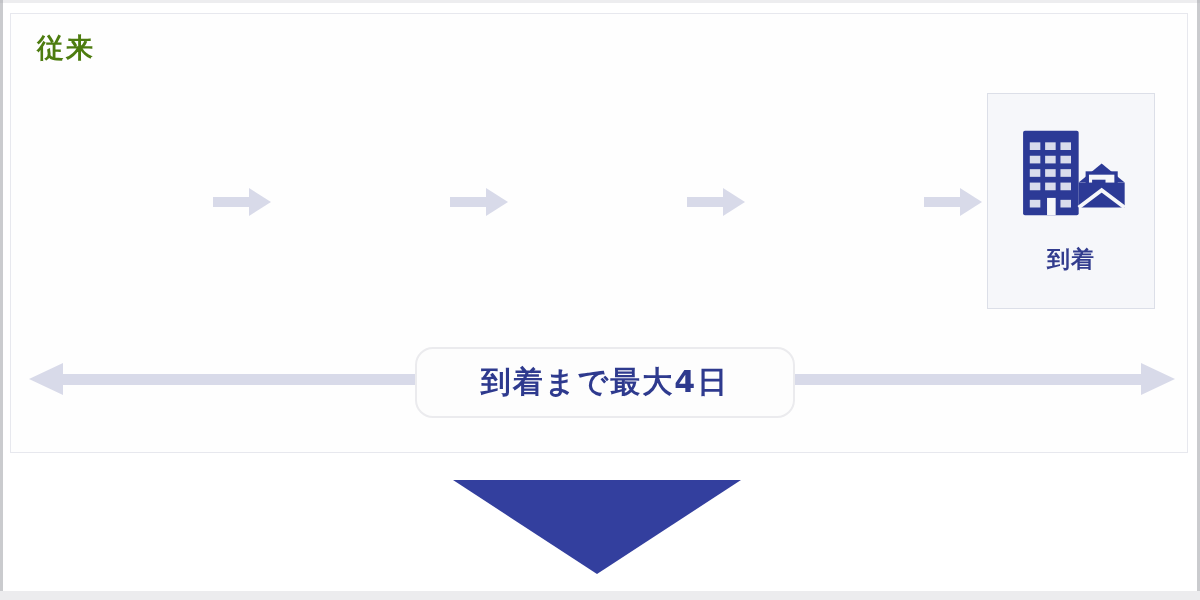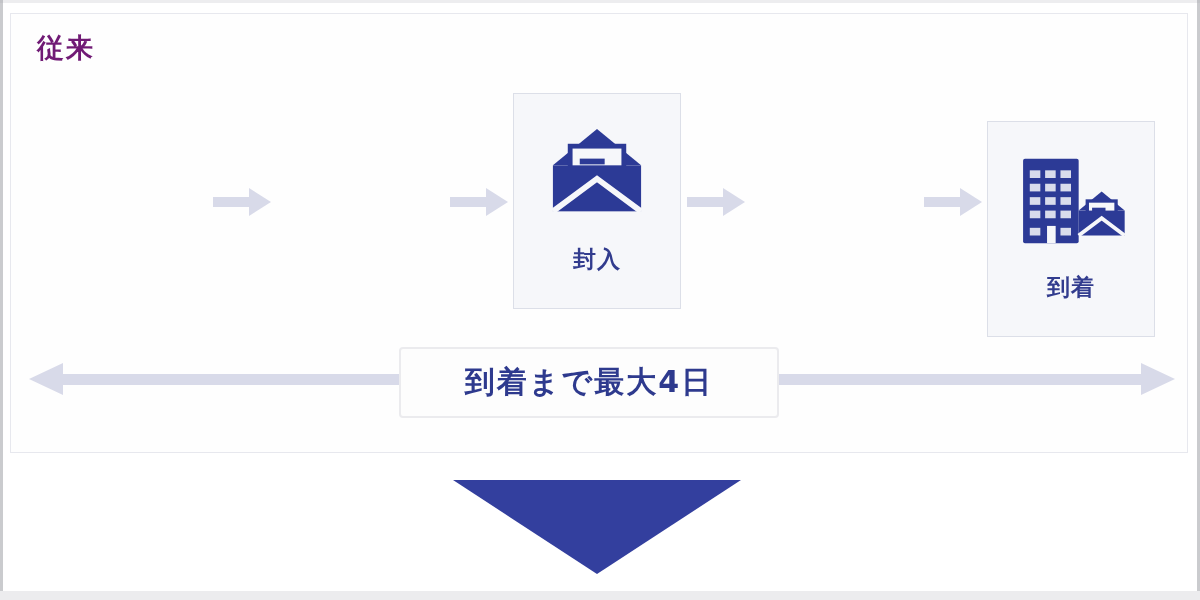--- a/index.html
+++ b/index.html
@@ -22,36 +22,36 @@
   .edge-left{position:absolute;left:0;top:0;width:3px;height:600px;background:#9fa0a6;opacity:.55;}
   .edge-right{position:absolute;right:0;top:0;width:3px;height:600px;background:#9fa0a6;opacity:.55;}
   .bottom-strip{position:absolute;left:0;top:591px;width:1200px;height:9px;background:#ececee;}
 
   .panel{
     position:absolute;left:10px;top:13px;width:1178px;height:440px;
     background:#fefefe;border:1px solid var(--panel-border);
   }
   .panel-title{
     position:absolute;left:26px;top:16px;
-    font-size:27px;font-weight:bold;color:#701a75;letter-spacing:2px;
+    font-size:27px;font-weight:bold;color:#4d7c0f;letter-spacing:2px;
   }
 
   .step-box{
     position:absolute;top:79px;width:168px;height:216px;
     background:var(--box-bg);border:1px solid var(--box-border);
     display:flex;flex-direction:column;align-items:center;justify-content:center;
     padding:14px 6px 20px;
   }
   .step-box .icon-wrap{height:100px;display:flex;align-items:center;justify-content:center;}
   .step-label{
     margin-top:22px;text-align:center;
     font-size:23px;font-weight:bold;color:var(--label);
     line-height:1.25;letter-spacing:1px;
   }
-  .pos-0{left:28px;} .pos-1{left:265px;} .pos-2{left:502px;} .pos-3{left:739px;} .pos-4{left:976px;margin-top:28px;}
+  .pos-0{left:28px;} .pos-1{left:265px;} .pos-2{left:502px;} .pos-3{left:739px;} .pos-4{left:976px;}
 
   .connector{position:absolute;top:174px;width:58px;height:28px;}
   .connector .shaft{position:absolute;left:0;top:9px;width:38px;height:10px;background:var(--arrow-light);}
   .connector .head{
     position:absolute;left:36px;top:0;width:0;height:0;
     border-top:14px solid transparent;border-bottom:14px solid transparent;
     border-left:22px solid var(--arrow-light);
   }
   .conn-0{left:202px;} .conn-1{left:439px;} .conn-2{left:676px;} .conn-3{left:913px;}
 
@@ -60,22 +60,22 @@
     position:absolute;left:18px;top:349px;width:0;height:0;
     border-top:16px solid transparent;border-bottom:16px solid transparent;
     border-right:34px solid var(--arrow-light);
   }
   .span-arrow-right{
     position:absolute;left:1130px;top:349px;width:0;height:0;
     border-top:16px solid transparent;border-bottom:16px solid transparent;
     border-left:34px solid var(--arrow-light);
   }
   .duration-pill{
-    position:absolute;left:388px;top:333px;width:380px;height:71px;
-    background:#fdfdfd;border:2px solid #ebebee;border-radius:4px;
+    position:absolute;left:404px;top:333px;width:380px;height:71px;
+    background:#fdfdfd;border:2px solid #ebebee;border-radius:18px;
     display:flex;align-items:center;justify-content:center;
     font-size:30px;font-weight:bold;color:#2e3a8e;letter-spacing:2px;
   }
 
   .down-triangle{
     position:absolute;left:453px;top:480px;width:0;height:0;
     border-left:144px solid transparent;border-right:144px solid transparent;
     border-top:94px solid var(--triangle);
   }
   svg{display:block;}
@@ -86,34 +86,20 @@
 <div class="edge-top"></div>
 <div class="edge-left"></div>
 <div class="edge-right"></div>
 <div class="bottom-strip"></div>
 
 <div class="panel">
   <div class="panel-title">従来</div>
 
 
 
-  <div class="step-box pos-2">
-    <div class="icon-wrap">
-      <svg width="100" height="92" viewBox="0 0 100 96">
-        <polygon points="50,2 96,40 4,40" fill="#2c3a96"></polygon>
-        <rect x="22" y="20" width="56" height="34" fill="#f6f7fa" stroke="#2c3a96" stroke-width="5"></rect>
-        <rect x="32" y="33" width="26" height="6" fill="#2c3a96"></rect>
-        <rect x="4" y="40" width="92" height="48" fill="#2c3a96"></rect>
-        <polyline points="4,88 50,54 96,88" fill="none" stroke="#f6f7fa" stroke-width="6"></polyline>
-      </svg>
-    </div>
-    <div class="step-label">
-      <div>封入</div>
-    </div>
-  </div>
 
 
   <div class="step-box pos-4">
     <div class="icon-wrap">
       <svg width="116" height="92" viewBox="0 0 120 96">
         <rect x="10" y="4" width="58" height="88" rx="2" fill="#2c3a96"></rect>
         <g fill="#e8eaf4" opacity="0.92">
           <rect x="17" y="16" width="11" height="8"></rect>
             <rect x="33" y="16" width="11" height="8"></rect>
             <rect x="49" y="16" width="11" height="8"></rect>

